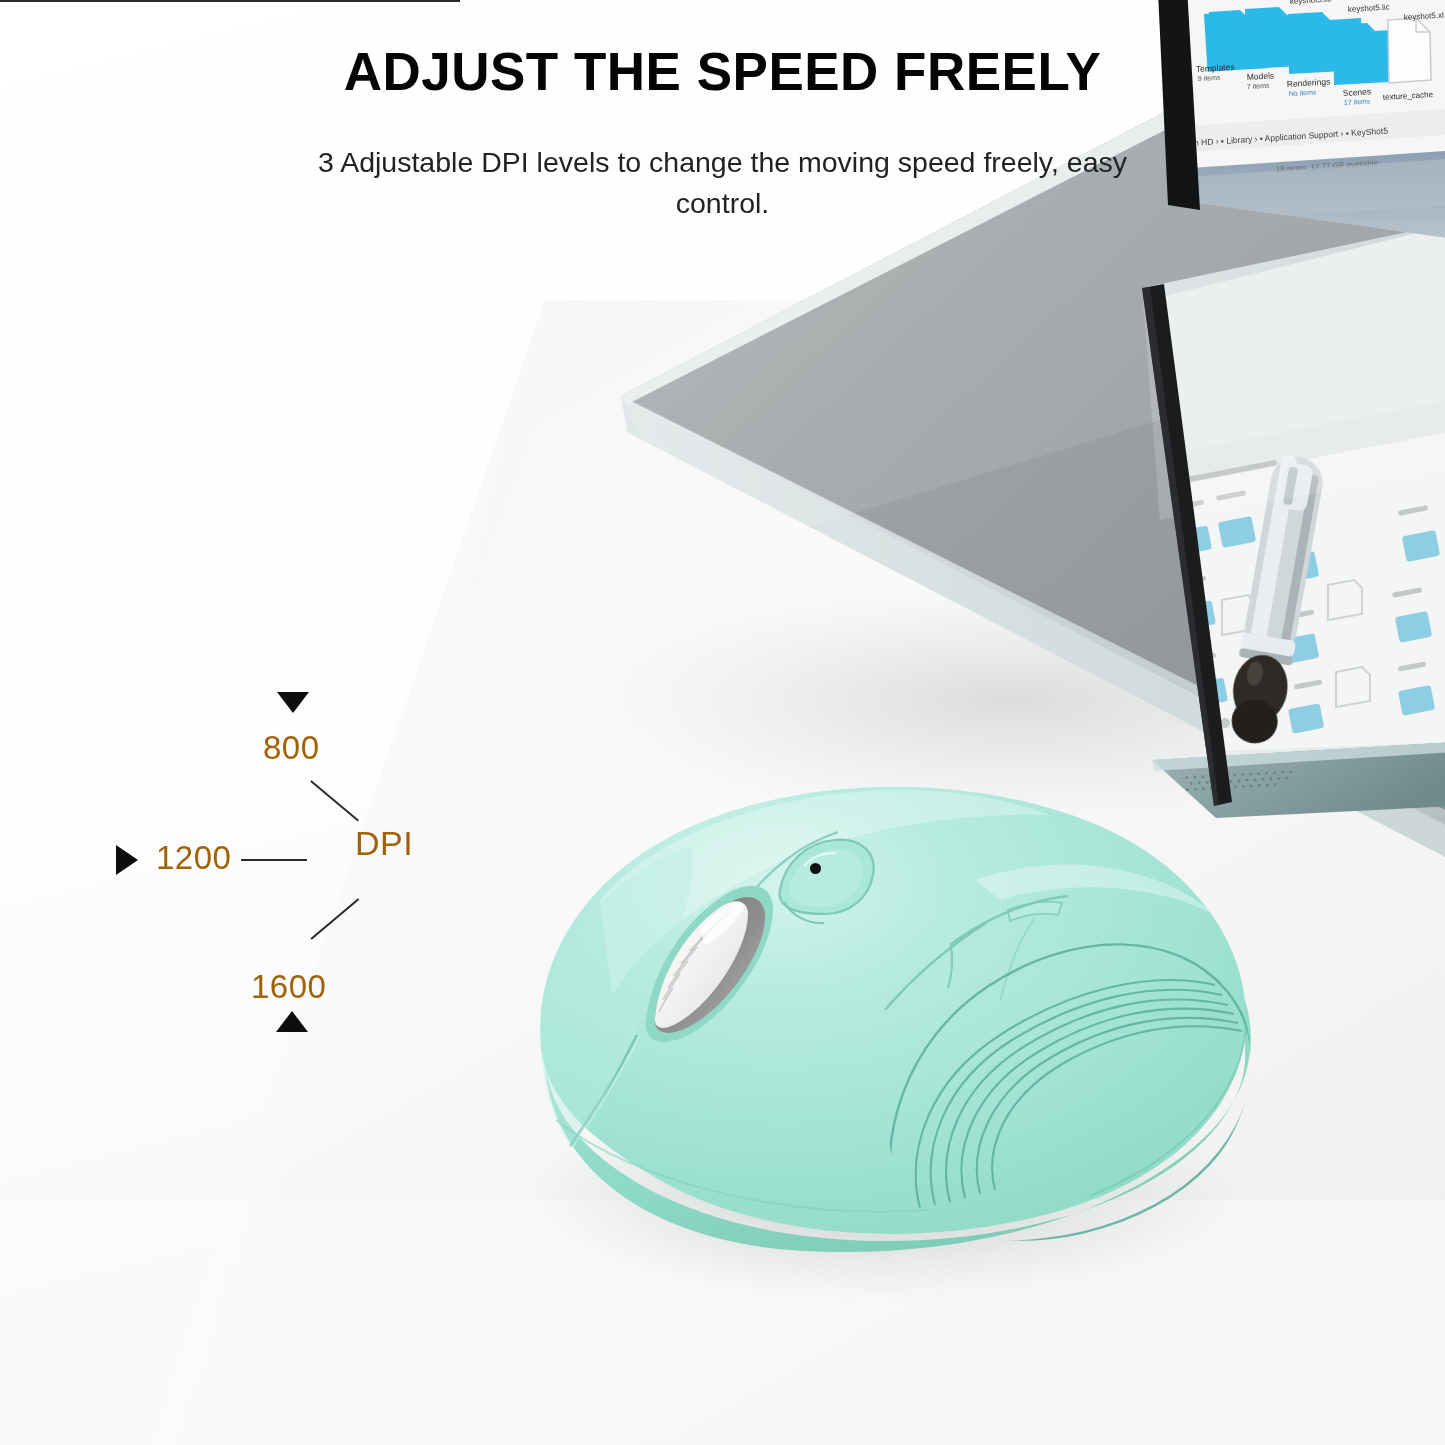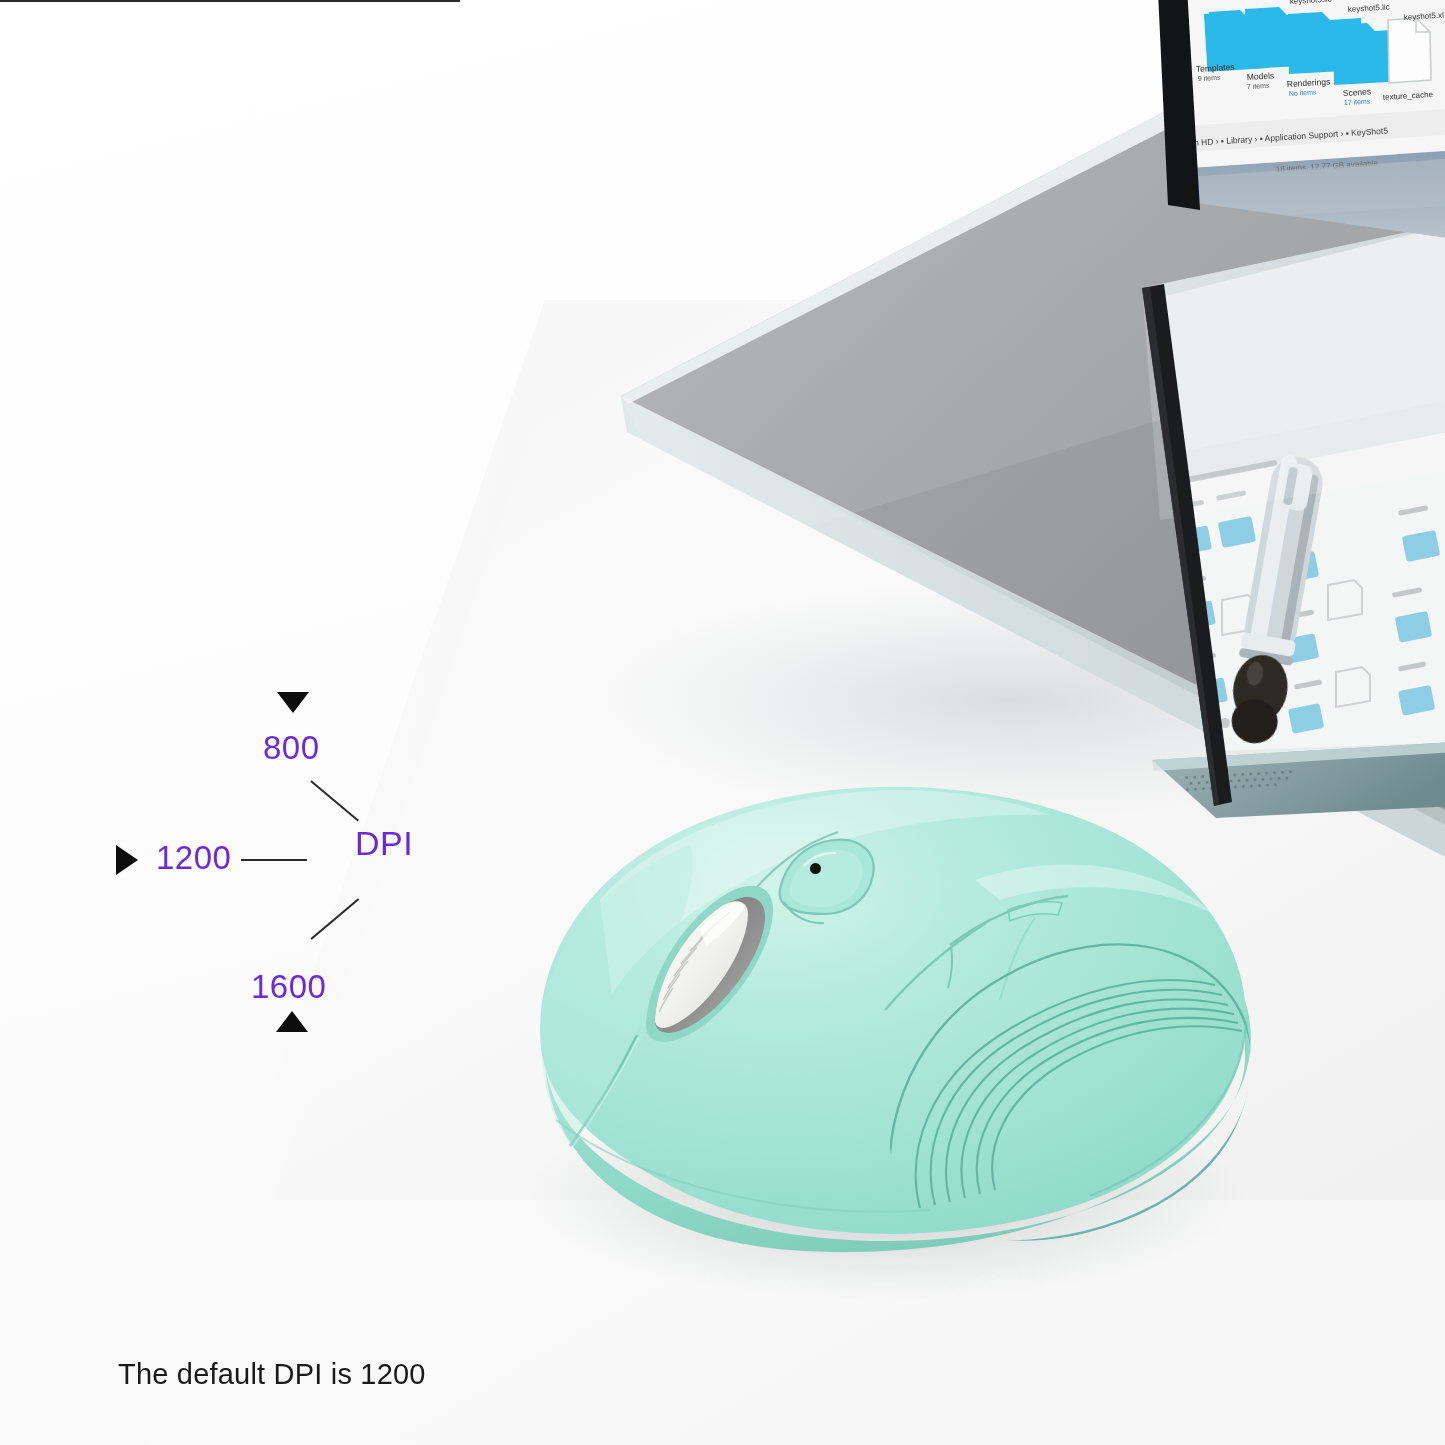--- a/index.html
+++ b/index.html
@@ -26,21 +26,21 @@
     font-size:28.5px;line-height:1.45;font-weight:400;
   }
   .footnote{
     position:absolute;left:118px;top:1358px;
     font-size:29px;color:#1a1a1a;font-weight:400;letter-spacing:.2px;
   }
 
   
   .callout{position:absolute;left:0;top:0;width:1445px;height:1445px;pointer-events:none;}
   .lbl{
-    position:absolute;font-size:33px;color:#6d28d9;letter-spacing:.5px;
+    position:absolute;font-size:33px;color:#a16207;letter-spacing:.5px;
     white-space:nowrap;font-weight:400;
   }
   .lbl-800 {left:263px; top:729px;}
   .lbl-1200{left:156px; top:839px;}
   .lbl-1600{left:251px; top:960px;margin-top:8px;}
   .lbl-dpi {left:355px; top:824px; font-size:34px;}
 
   .tri{position:absolute;width:0;height:0;}
   .tri-down{left:277px;top:692px;border-left:16px solid transparent;border-right:16px solid transparent;border-top:21px solid #0d0d0d;}
   .tri-up  {left:276px;top:1011px;border-left:16px solid transparent;border-right:16px solid transparent;border-bottom:21px solid #0d0d0d;}
@@ -467,15 +467,16 @@
 
     <div class="lead lead-h1"></div>
     <div class="lead lead-diag-top"></div>
     <div class="lead lead-diag-bot"></div>
 
     <div class="lbl lbl-dpi">DPI</div>
     <div class="lead-dpi"></div>
     <div class="lead-dot"></div>
   </div>
 
-  <div class="footnote">The default DPI is 1200</div>
+  <div class="headline">ADJUST THE SPEED FREELY</div>
+  <div class="subhead">3 Adjustable DPI levels to change the moving speed freely, easy control.</div>
 
 </div>
 
 </body></html>

